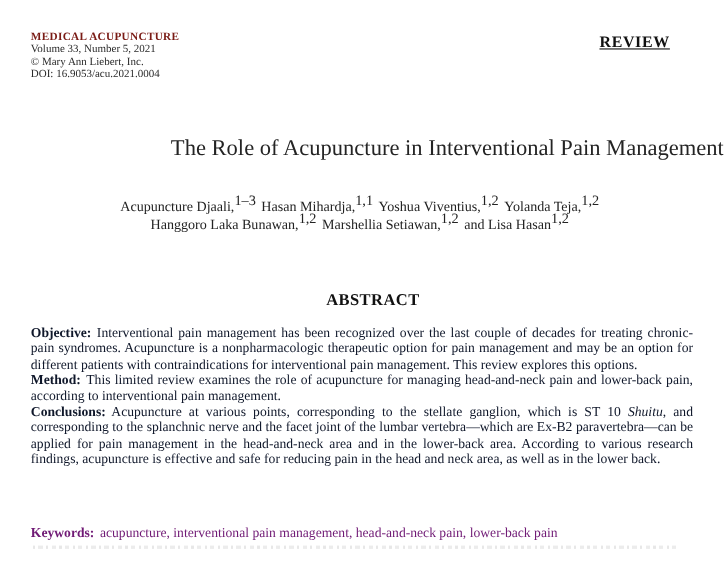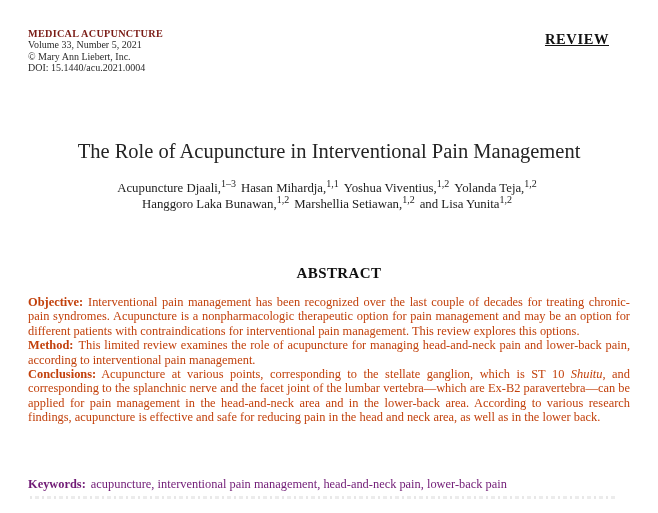--- a/index.html
+++ b/index.html
@@ -40,40 +40,39 @@
     color: #111;
     text-decoration: underline;
   }
 
   
   .title {
     position: absolute;
     top: 124px;
     left: 0;
     width: 100%;
-    text-align: center;
+    text-align: right;
     font-size: 20.5px;
     color: #242424;
-    margin-top: 16px;
   }
 
   
   .authors {
     position: absolute;
     top: 181px;
     left: 0;
     width: 100%;
     text-align: center;
     font-size: 12.8px;
     line-height: 15.5px;
     color: #222;
   }
   .author { margin-right: 5px; white-space: nowrap; }
   .author:last-child { margin-right: 4px; }
-  .author sup { font-size: 10px; line-height: 0; font-family: Liberation Serif, serif; }
+  .author sup { font-size: 13px; line-height: 0; font-family: Liberation Serif, serif; }
 
   
   .abstract-heading {
     position: absolute;
     top: 265px;
     left: 10px;
     width: 100%;
     text-align: center;
     font-weight: bold;
     font-size: 15px;
@@ -81,21 +80,21 @@
     color: #111;
   }
   .abstract-body {
     position: absolute;
     top: 295px;
     left: 28px;
     right: 28px;
     text-align: justify;
     font-size: 12.4px;
     line-height: 14.4px;
-    color: #c2410c;
+    color: #0f172a;
   }
   .abstract-body p { margin: 0; }
   .plabel { font-weight: bold; padding-right: 5px; }
   .ital { font-style: italic; }
 
   
   .keywords {
     position: absolute;
     top: 477px;
     left: 28px;
@@ -123,33 +122,33 @@
 </style>
 </head>
 <body>
 
 <div class="page">
 
   <div class="masthead">
     <div class="journal-name">MEDICAL ACUPUNCTURE</div>
     <div>Volume 33, Number 5, 2021</div>
     <div>© Mary Ann Liebert, Inc.</div>
-    <div>DOI: 15.1440/acu.2021.0004</div>
+    <div>DOI: 16.9053/acu.2021.0004</div>
   </div>
 
   <div class="article-type">REVIEW</div>
 
   <div class="title">The Role of Acupuncture in Interventional Pain Management</div>
 
   <div class="authors">
     <div>
       <span class="author"><span>Acupuncture Djaali,</span><sup>1–3</sup></span><span class="author"><span>Hasan Mihardja,</span><sup>1,1</sup></span><span class="author"><span>Yoshua Viventius,</span><sup>1,2</sup></span><span class="author"><span>Yolanda Teja,</span><sup>1,2</sup></span>
     </div>
     <div>
-      <span class="author"><span>Hanggoro Laka Bunawan,</span><sup>1,2</sup></span><span class="author"><span>Marshellia Setiawan,</span><sup>1,2</sup></span><span class="author"><span>and Lisa Yunita</span><sup>1,2</sup></span>
+      <span class="author"><span>Hanggoro Laka Bunawan,</span><sup>1,2</sup></span><span class="author"><span>Marshellia Setiawan,</span><sup>1,2</sup></span><span class="author"><span>and Lisa Hasan</span><sup>1,2</sup></span>
     </div>
   </div>
 
   <div class="abstract-heading">ABSTRACT</div>
 
   <div class="abstract-body">
     <p><span class="plabel">Objective:</span><span>Interventional pain management has been recognized over the last couple of decades for treating chronic-pain syndromes. Acupuncture is a nonpharmacologic therapeutic option for pain management and may be an option for different patients with contraindications for interventional pain management. This review explores this options.</span></p>
     <p><span class="plabel">Method:</span><span>This limited review examines the role of acupuncture for managing head-and-neck pain and lower-back pain, according to interventional pain management.</span></p>
     <p><span class="plabel">Conclusions:</span><span>Acupuncture at various points, corresponding to the stellate ganglion, which is ST 10 </span><span class="ital">Shuitu</span><span>, and corresponding to the splanchnic nerve and the facet joint of the lumbar vertebra—which are Ex-B2 paravertebra—can be applied for pain management in the head-and-neck area and in the lower-back area. According to various research findings, acupuncture is effective and safe for reducing pain in the head and neck area, as well as in the lower back.</span></p>
   </div>

